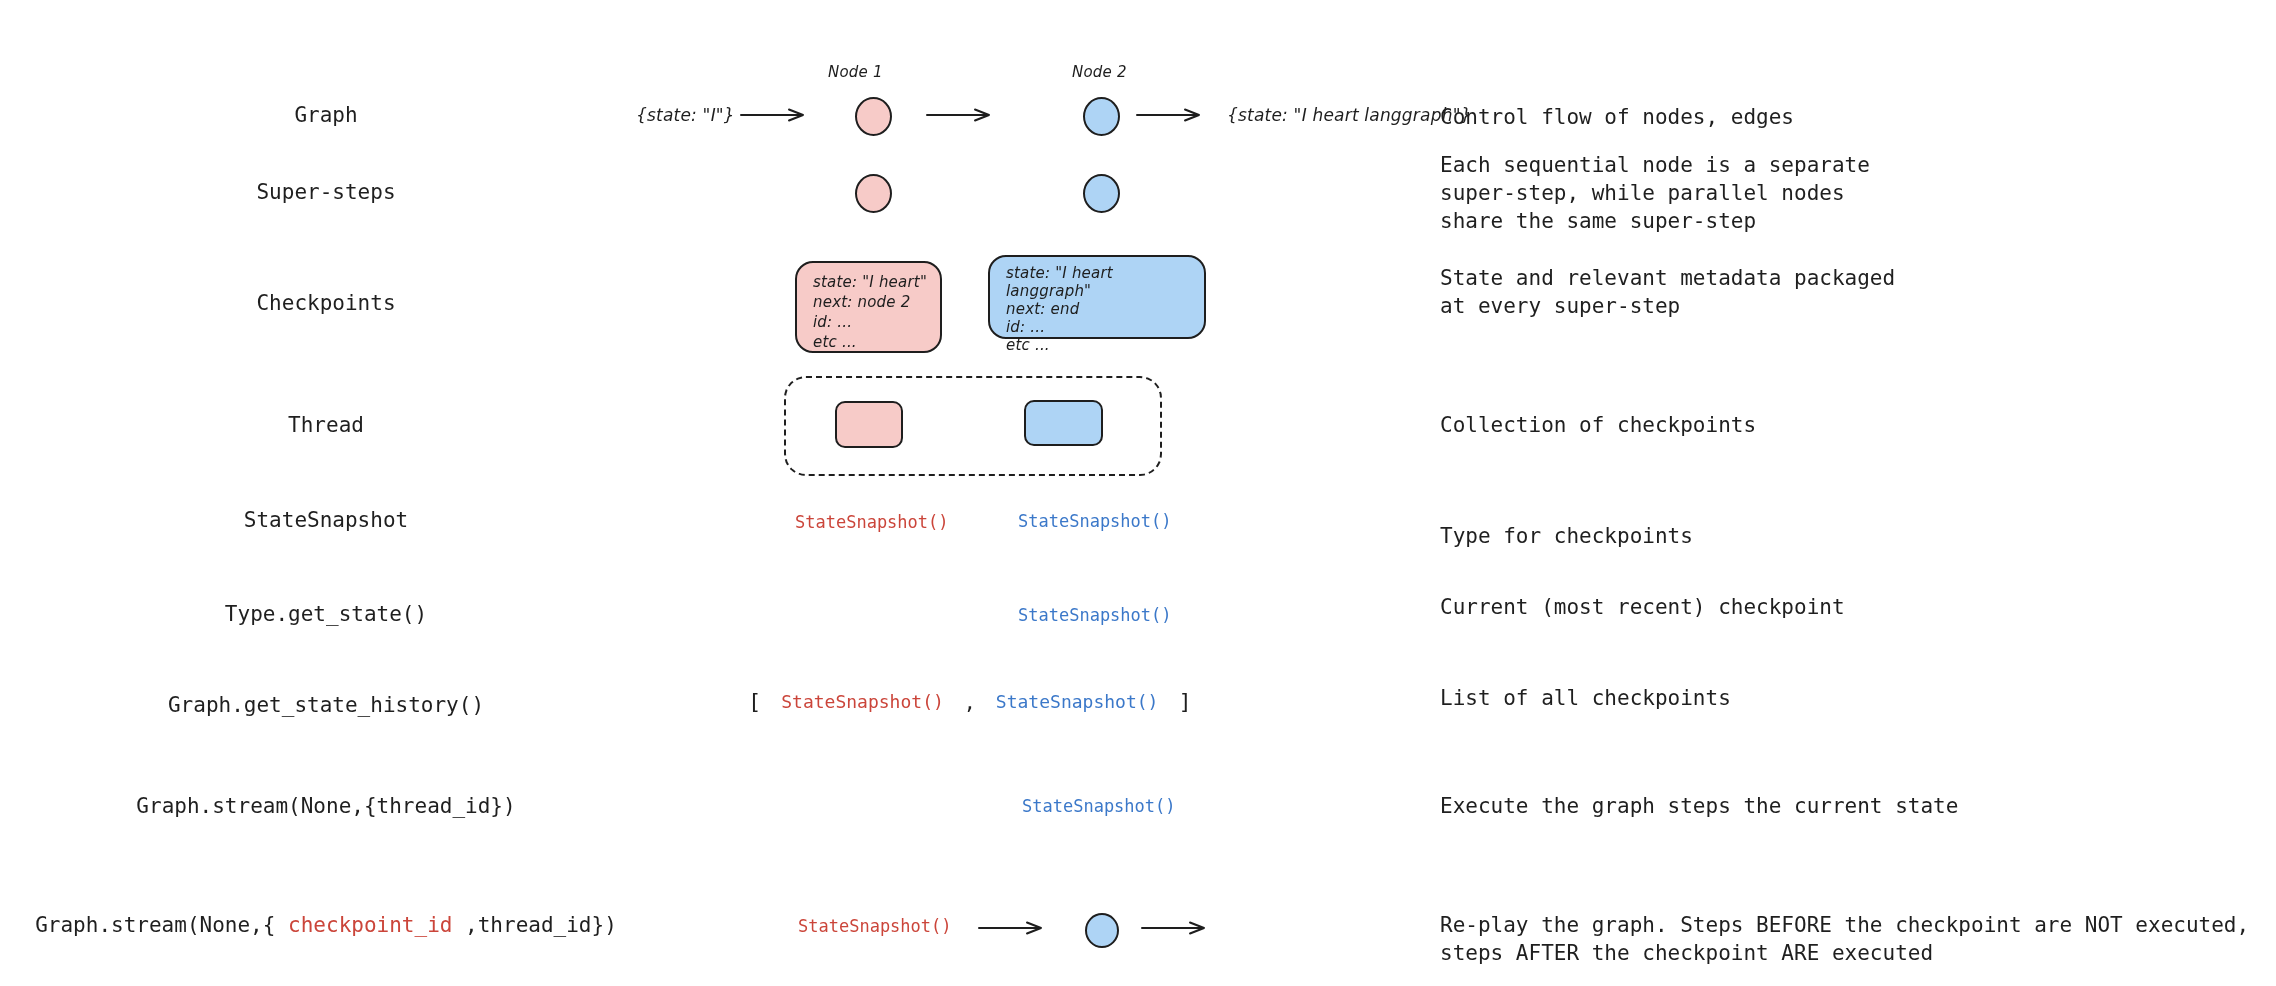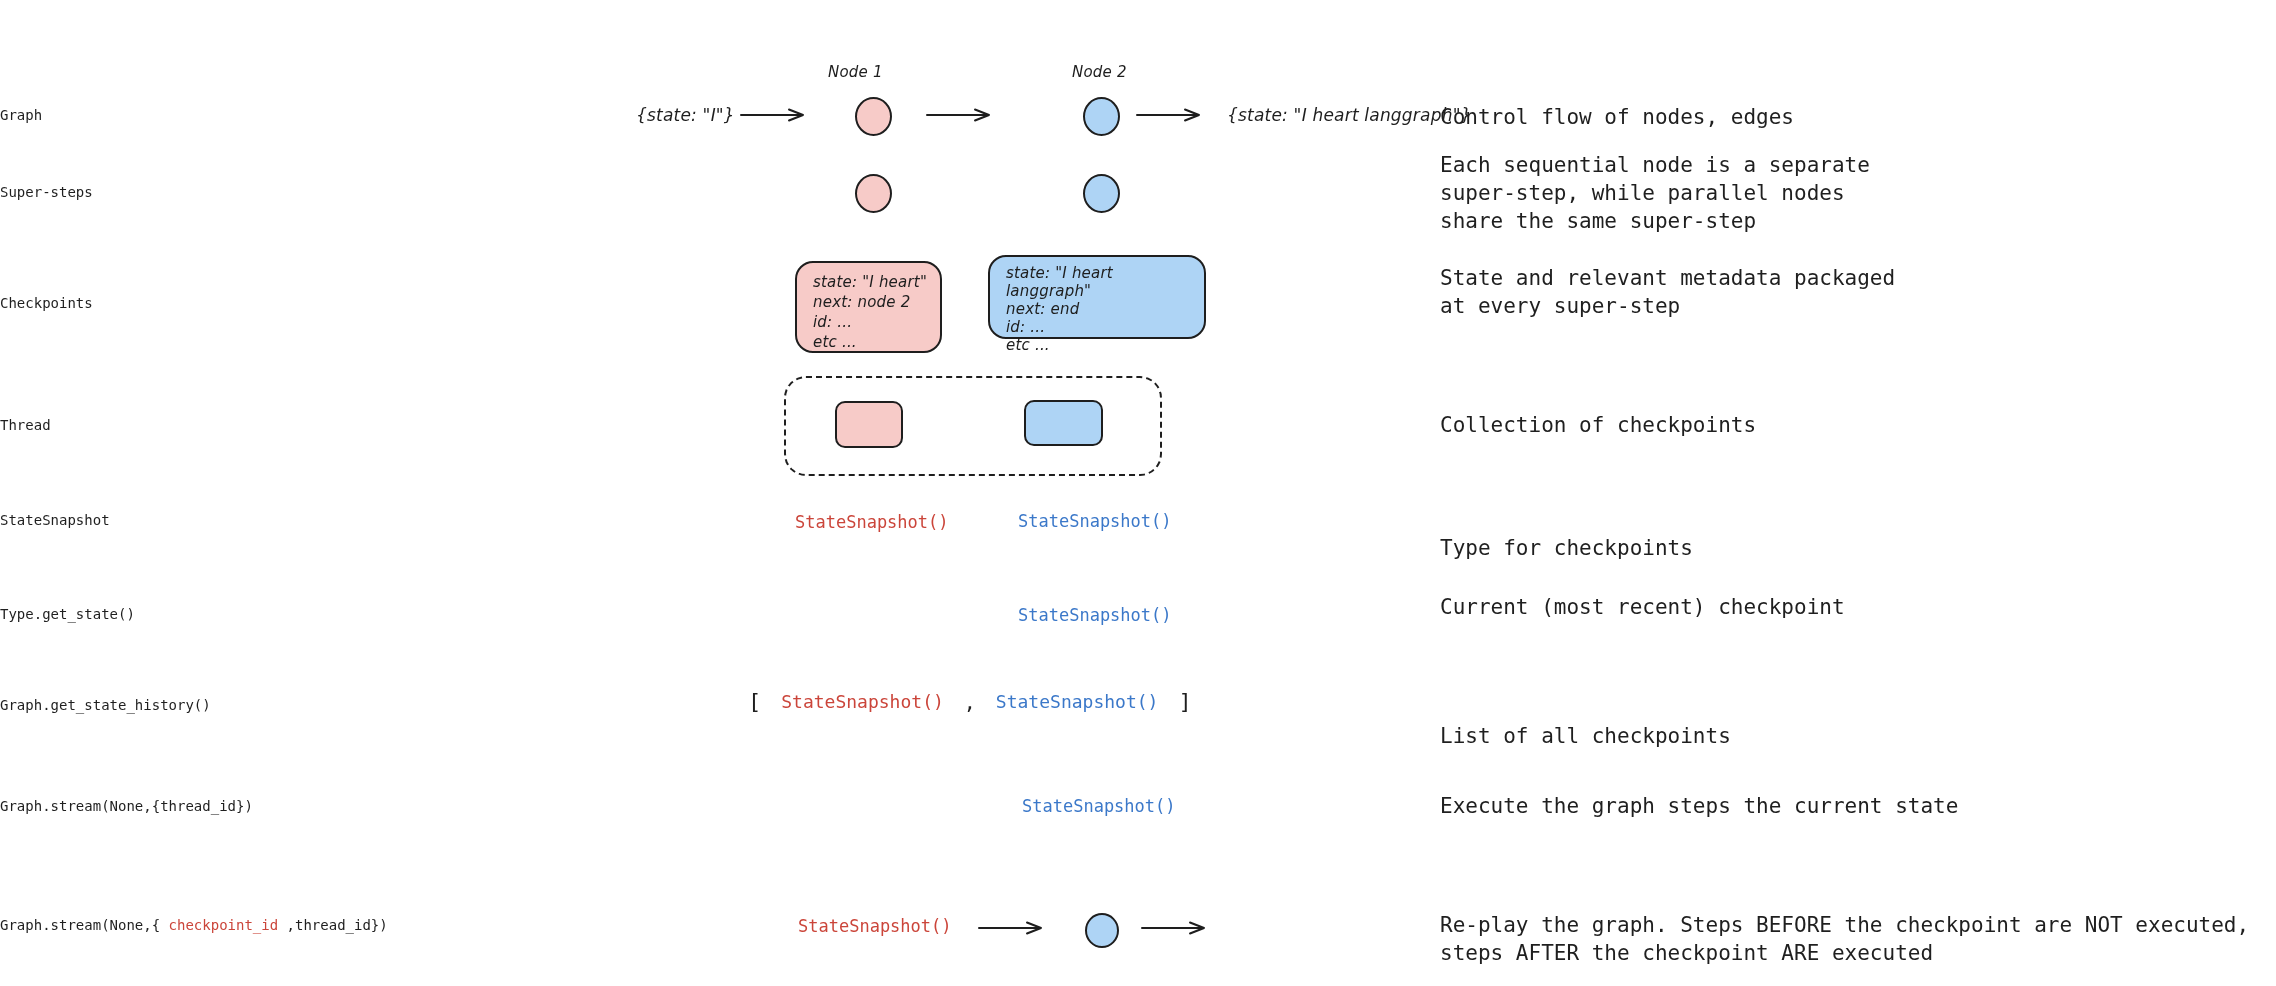--- a/index.html
+++ b/index.html
@@ -7,22 +7,22 @@
     position:relative;
     width:2276px;height:986px;
     background:#ffffff;
     overflow:hidden;
     font-family:"DejaVu Sans Mono","Liberation Mono",monospace;
     color:var(--text,#1f1f1f);
   }
   .abs{position:absolute;}
   
   .row-label{
-    left:0;width:620px;text-align:left;
-    font-size:14px;line-height:28px;white-space:pre;
+    left:16px;width:620px;text-align:center;
+    font-size:21px;line-height:28px;white-space:pre;
     color:var(--text,#1f1f1f);
   }
   .hl-red{color:var(--red,#cb453a);}
   
   .desc{
     left:1440px;
     font-size:21px;line-height:28px;
     white-space:pre-line;
     color:var(--text,#1f1f1f);
   }
@@ -143,35 +143,35 @@
   <div class="abs row-label" style="top:411px">Thread</div>
   <div class="abs thread-box" style="left:784px;top:376px;width:378px;height:100px">
     <div class="mini-rect pink" style="left:49px;top:23px;width:68px;height:47px"></div>
     <div class="mini-rect blue" style="left:238px;top:22px;width:79px;height:46px"></div>
   </div>
   <div class="abs desc" style="top:411px">Collection of checkpoints</div>
 
   <div class="abs row-label" style="top:506px">StateSnapshot</div>
   <div class="abs ss red" style="left:795px;top:512px">StateSnapshot()</div>
   <div class="abs ss blue" style="left:1018px;top:511px">StateSnapshot()</div>
-  <div class="abs desc" style="top:534px">Type for checkpoints</div>
+  <div class="abs desc" style="top:522px">Type for checkpoints</div>
 
   <div class="abs row-label" style="top:600px">Type.get_state()</div>
   <div class="abs ss blue" style="left:1018px;top:605px">StateSnapshot()</div>
   <div class="abs desc" style="top:593px">Current (most recent) checkpoint</div>
 
   <div class="abs row-label" style="top:691px">Graph.get_state_history()</div>
   <div class="abs list-row" style="left:748px;top:690px">
     <span class="bracket">[</span>
     <span class="ss red">StateSnapshot()</span>
     <span class="comma">,</span>
     <span class="ss blue">StateSnapshot()</span>
     <span class="bracket">]</span>
   </div>
-  <div class="abs desc" style="top:722px">List of all checkpoints</div>
+  <div class="abs desc" style="top:684px">List of all checkpoints</div>
 
   <div class="abs row-label" style="top:792px">Graph.stream(None,{thread_id})</div>
   <div class="abs ss blue" style="left:1022px;top:796px">StateSnapshot()</div>
   <div class="abs desc" style="top:792px">Execute the graph steps the current state</div>
 
   <div class="abs row-label" style="top:911px"><span>Graph.stream(None,{ </span><span class="hl-red">checkpoint_id</span><span> ,thread_id})</span></div>
   <div class="abs ss red" style="left:798px;top:916px">StateSnapshot()</div>
   <svg class="abs arrow" style="left:978px;top:920px" width="68" height="16" viewBox="0 0 68 16">
       <use href="#arrow-shape"></use>
     </svg>

